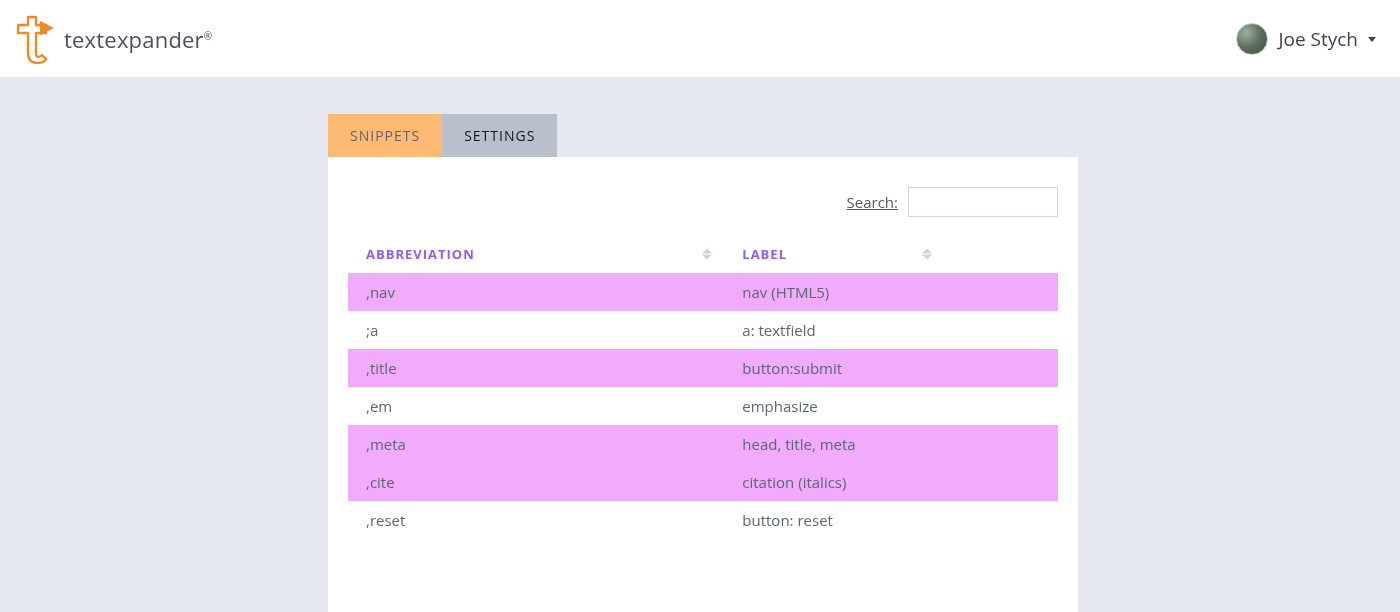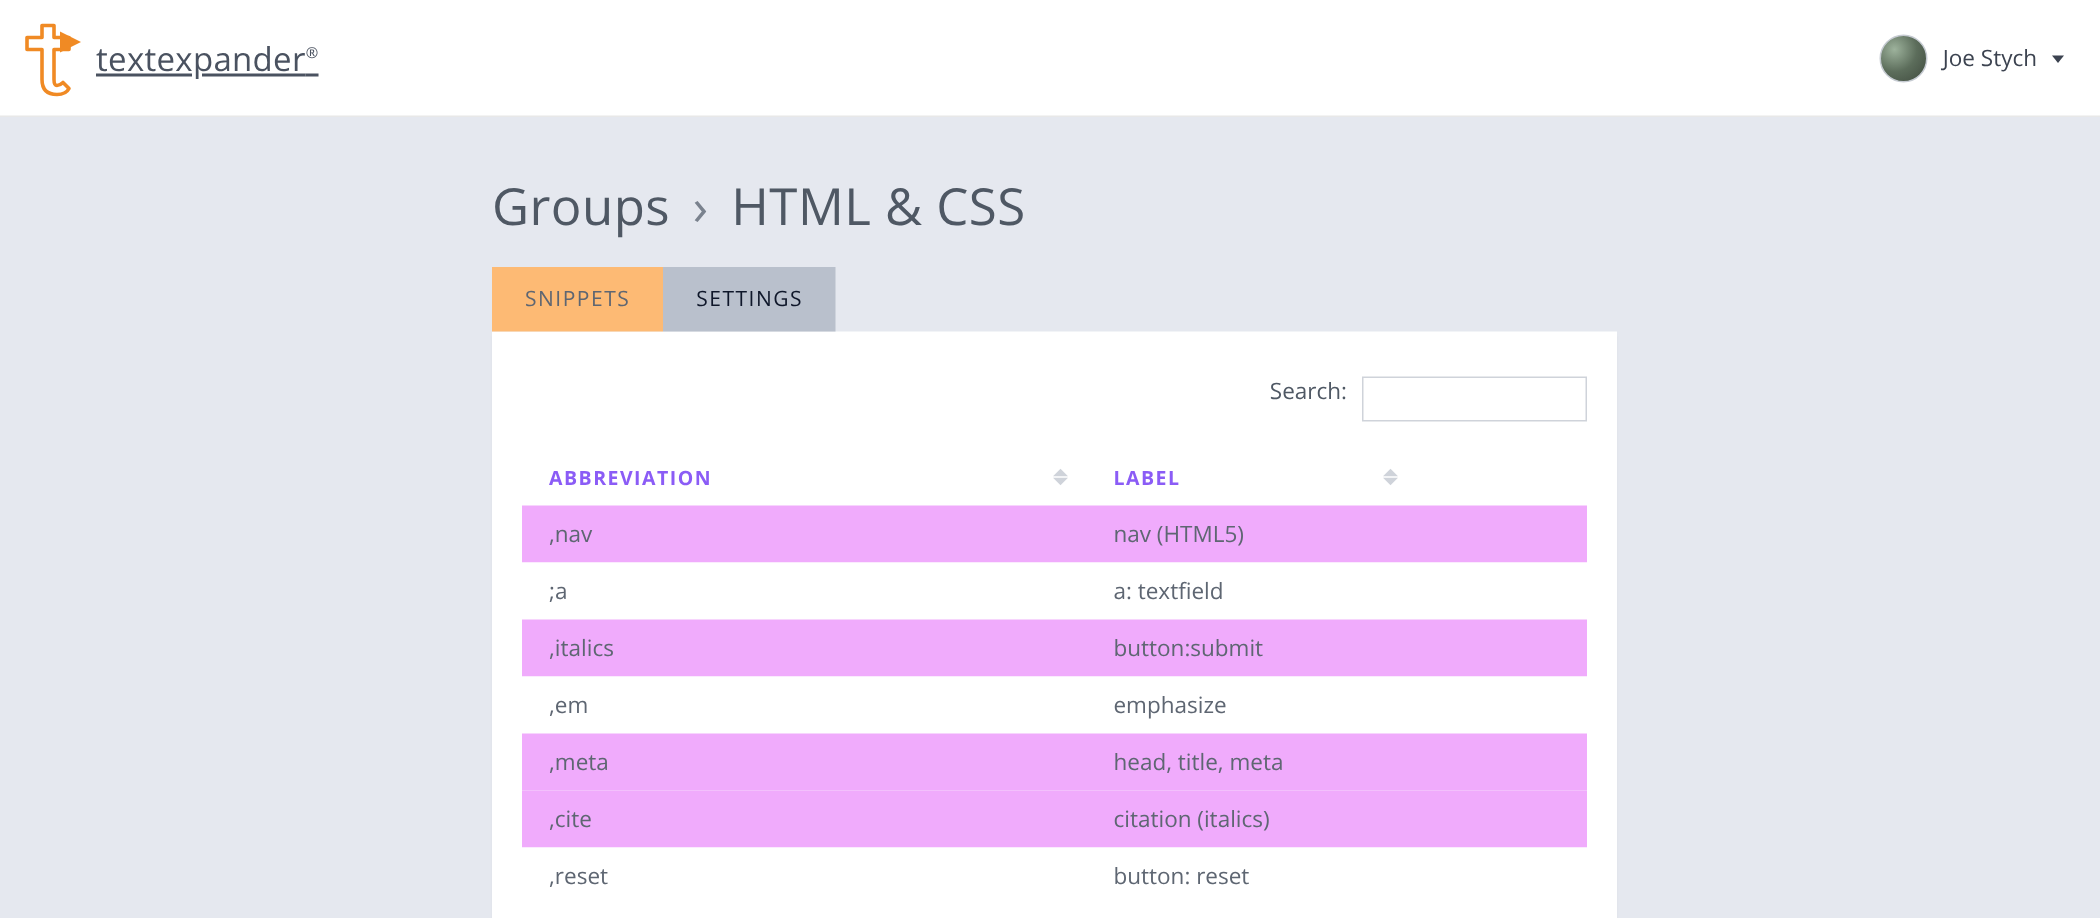--- a/index.html
+++ b/index.html
@@ -24,42 +24,41 @@
     display: flex;
     align-items: center;
     gap: 6px;
   }
   .brand-text {
     font-size: 22px;
     color: #4a5260;
     letter-spacing: 0.2px;
     font-weight: 400;
     margin-left: 2px;
-    text-decoration: underline;
   }
   .brand-dot {
     font-size: 10px;
     vertical-align: super;
     color: #4a5260;
   }
   .user-area {
     display: flex;
     align-items: center;
     gap: 10px;
     cursor: pointer;
   }
   .avatar {
     width: 32px;
     height: 32px;
     border-radius: 50%;
     background: radial-gradient(circle at 30% 30%, #9db29c 0%, #5c6d5b 50%, #3f4a3e 100%);
     border: 1px solid #c6cbd2;
   }
   .user-name {
-    font-size: 15px;
+    font-size: 19px;
     color: #3c4350;
   }
   .caret {
     width: 0; height: 0;
     border-left: 4px solid transparent;
     border-right: 4px solid transparent;
     border-top: 5px solid #3c4350;
     margin-top: 2px;
   }
 
@@ -104,23 +103,24 @@
   .panel {
     background: #ffffff;
     padding: 30px 20px 0 20px;
     min-height: 460px;
     box-shadow: 0 2px 2px rgba(0,0,0,0.04);
   }
 
   .search-row {
     display: flex;
     justify-content: flex-end;
-    align-items: flex-start;
+    align-items: center;
     gap: 10px;
     margin-bottom: 18px;
+    text-decoration: underline;
   }
   .search-label {
     font-size: 15px;
     color: #4f5864;
   }
   .search-input {
     width: 150px;
     height: 30px;
     border: 1px solid #cfd3da;
     padding: 0 8px;
@@ -184,25 +184,20 @@
   <div class="user-area">
     <div class="avatar"></div>
     <span class="user-name">Joe Stych</span>
     <span class="caret"></span>
   </div>
 </div>
 
 <div class="page">
   <div class="container">
 
-    <div class="breadcrumb">
-      <span>Groups</span>
-      <span class="sep">›</span>
-      <span>HTML &amp; CSS</span>
-    </div>
 
     <div class="tabs">
       <div class="tab active">SNIPPETS</div>
       <div class="tab inactive">SETTINGS</div>
     </div>
 
     <div class="panel">
 
       <div class="search-row">
         <span class="search-label">Search:</span>
@@ -234,21 +229,21 @@
               <td>,nav</td>
               <td>nav (HTML5)</td>
               <td></td>
             </tr>
             <tr class="even">
               <td>;a</td>
               <td>a: textfield</td>
               <td></td>
             </tr>
             <tr class="odd">
-              <td>,italics</td>
+              <td>,title</td>
               <td>button:submit</td>
               <td></td>
             </tr>
             <tr class="even">
               <td>,em</td>
               <td>emphasize</td>
               <td></td>
             </tr>
             <tr class="odd">
               <td>,meta</td>

